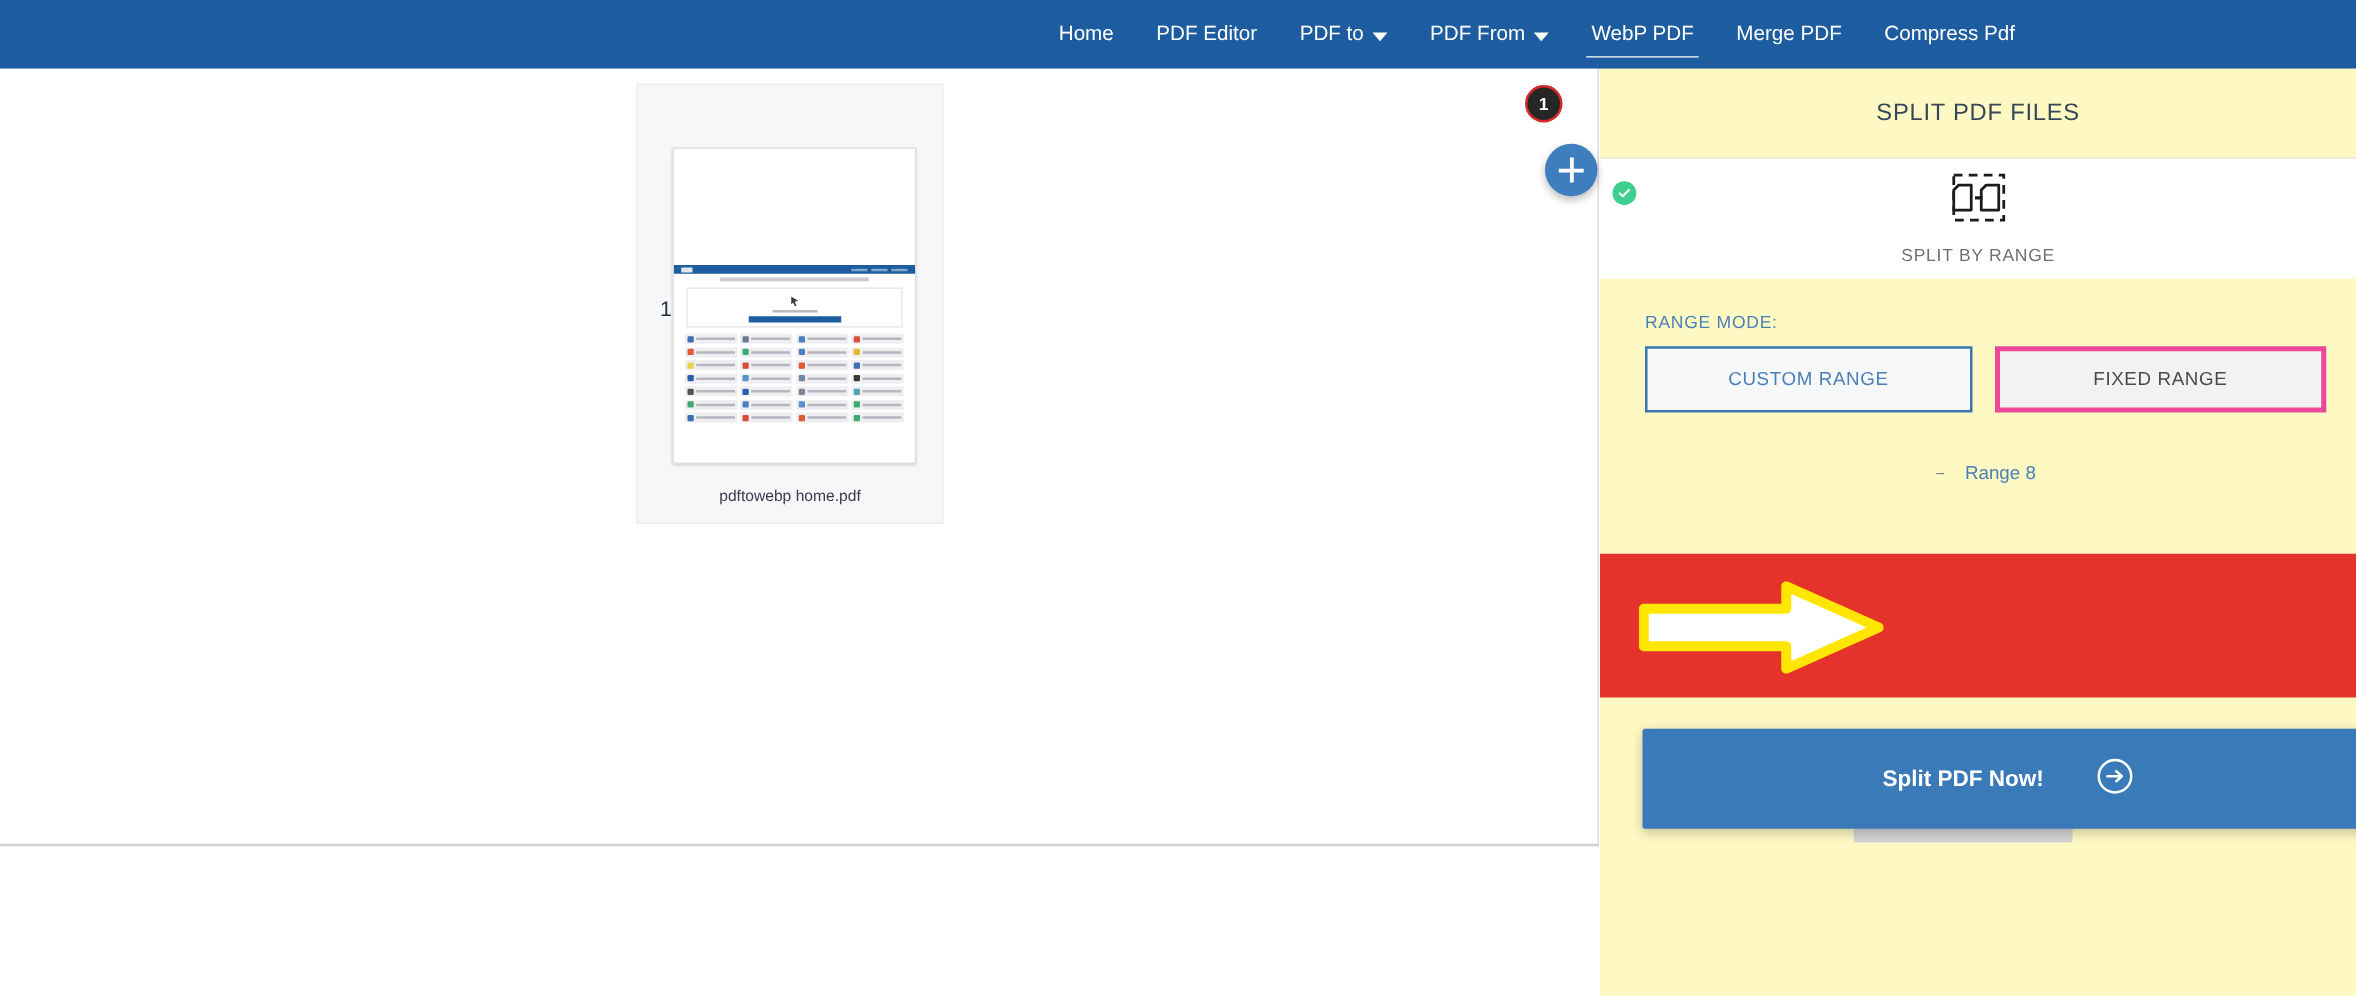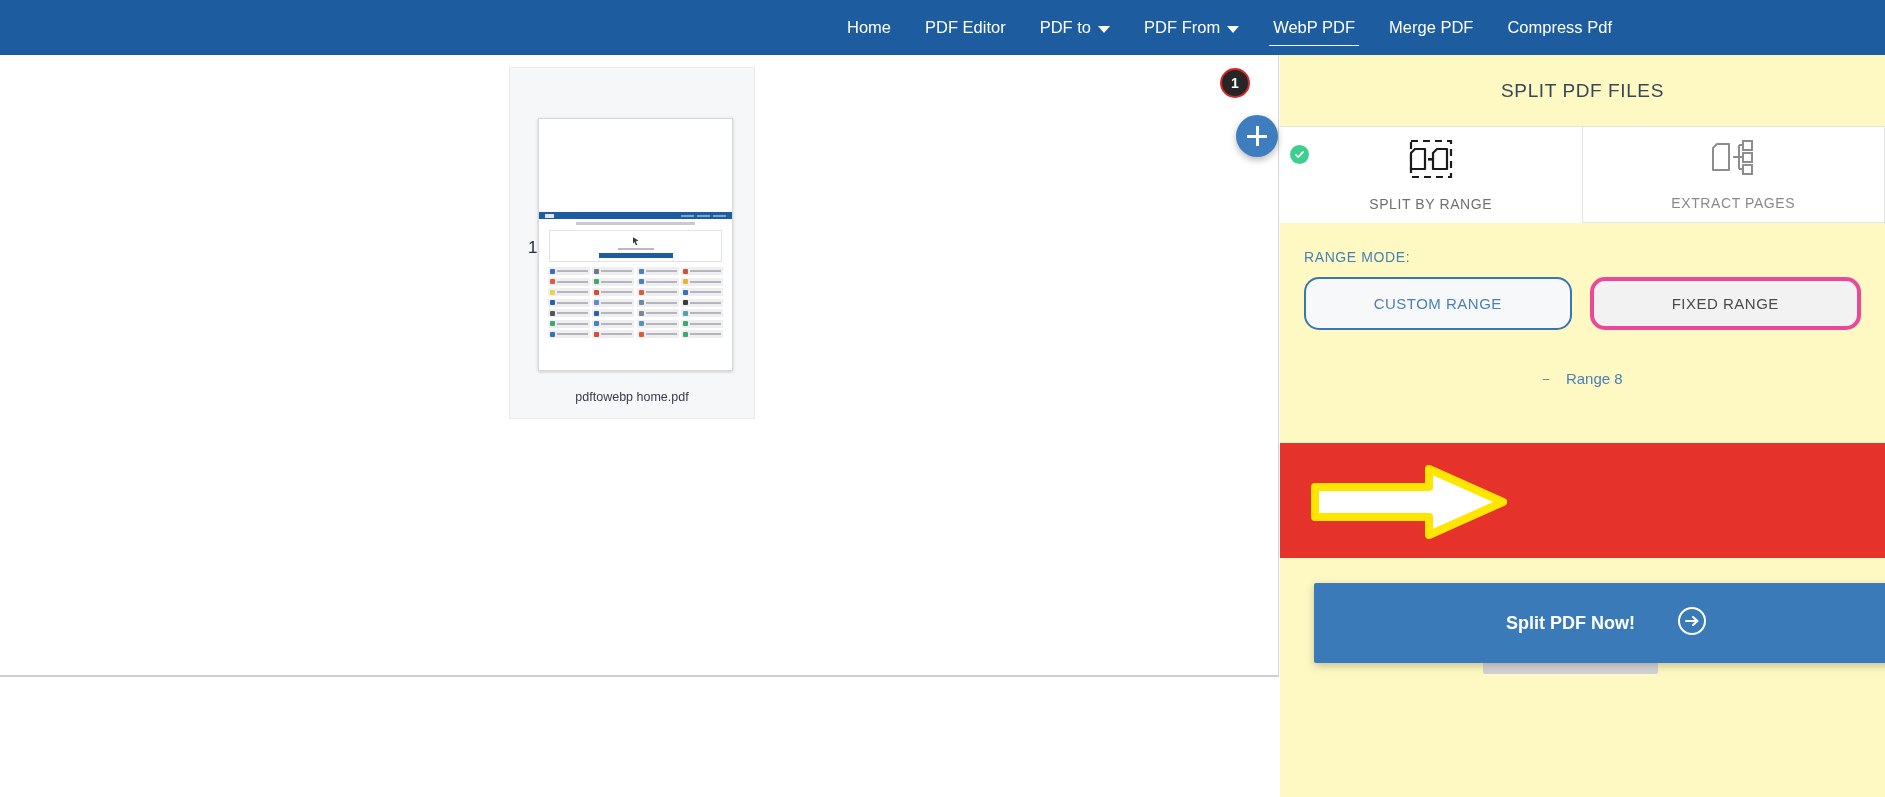--- a/index.html
+++ b/index.html
@@ -301,37 +301,37 @@
     width: 19px;
     height: 19px;
     border-radius: 50%;
     background: #3ecf8e;
     display: flex;
     align-items: center;
     justify-content: center;
   }
   .check-badge svg { display: block; }
 
-  .rp-body { padding: 26px 24px 0 24px; }
+  .rp-body { padding: 26px 24px 0 36px; }
   .range-mode-label {
     font-size: 14px;
     color: #4a80b8;
     letter-spacing: 0.6px;
     margin-bottom: 12px;
   }
   .range-btns { display: flex; gap: 18px; }
   .range-btn {
     flex: 1;
     height: 53px;
     display: flex;
     align-items: center;
     justify-content: center;
     font-size: 15px;
     letter-spacing: 0.5px;
-    border-radius: 15px;
+    border-radius: 0;
     cursor: pointer;
   }
   .range-btn.primary {
     border: 2px solid #3a76b0;
     color: #4a80b8;
     background: #f7f8fa;
   }
   .range-btn.secondary {
     border: 4px solid #ec4899;
     color: #4a4a4a;
@@ -615,34 +615,20 @@
           <svg width="48" height="40" viewBox="0 0 48 40" aria-hidden="true">
             <rect x="4" y="2" width="40" height="36" fill="none" stroke="#1b1b1b" stroke-width="2.2" stroke-dasharray="7 5"></rect>
             <path d="M8 10 h10 v20 h-14 v-16 z" fill="#ffffff" stroke="#1b1b1b" stroke-width="2.2" stroke-linejoin="round"></path>
             <path d="M30 10 h10 v20 h-14 v-16 z" fill="#ffffff" stroke="#1b1b1b" stroke-width="2.2" stroke-linejoin="round"></path>
             <rect x="21" y="19" width="6" height="2.6" fill="#1b1b1b"></rect>
           </svg>
         </span>
         <span class="mode-label">SPLIT BY RANGE</span>
       </div>
 
-      <div class="mode-tab unselected">
-        <span>
-          <svg width="48" height="40" viewBox="0 0 48 40" aria-hidden="true">
-            <path d="M8 6 h12 v26 h-16 v-22 z" fill="none" stroke="#8d8d8d" stroke-width="2" stroke-linejoin="round"></path>
-            <path d="M24 19 h6" fill="none" stroke="#8d8d8d" stroke-width="2"></path>
-            <path d="M30 7 v24" fill="none" stroke="#8d8d8d" stroke-width="2"></path>
-            <path d="M30 7 h4 M30 19 h4 M30 31 h4" fill="none" stroke="#8d8d8d" stroke-width="2"></path>
-            <rect x="34" y="3" width="9" height="9" fill="none" stroke="#8d8d8d" stroke-width="2"></rect>
-            <rect x="34" y="15" width="9" height="9" fill="none" stroke="#8d8d8d" stroke-width="2"></rect>
-            <rect x="34" y="27" width="9" height="9" fill="none" stroke="#8d8d8d" stroke-width="2"></rect>
-          </svg>
-        </span>
-        <span class="mode-label">EXTRACT PAGES</span>
-      </div>
 
     </div>
 
     <div class="rp-body">
       <div class="range-mode-label">RANGE MODE:</div>
 
       <div class="range-btns">
         <div class="range-btn primary">
           <span>CUSTOM RANGE</span>
         </div>

